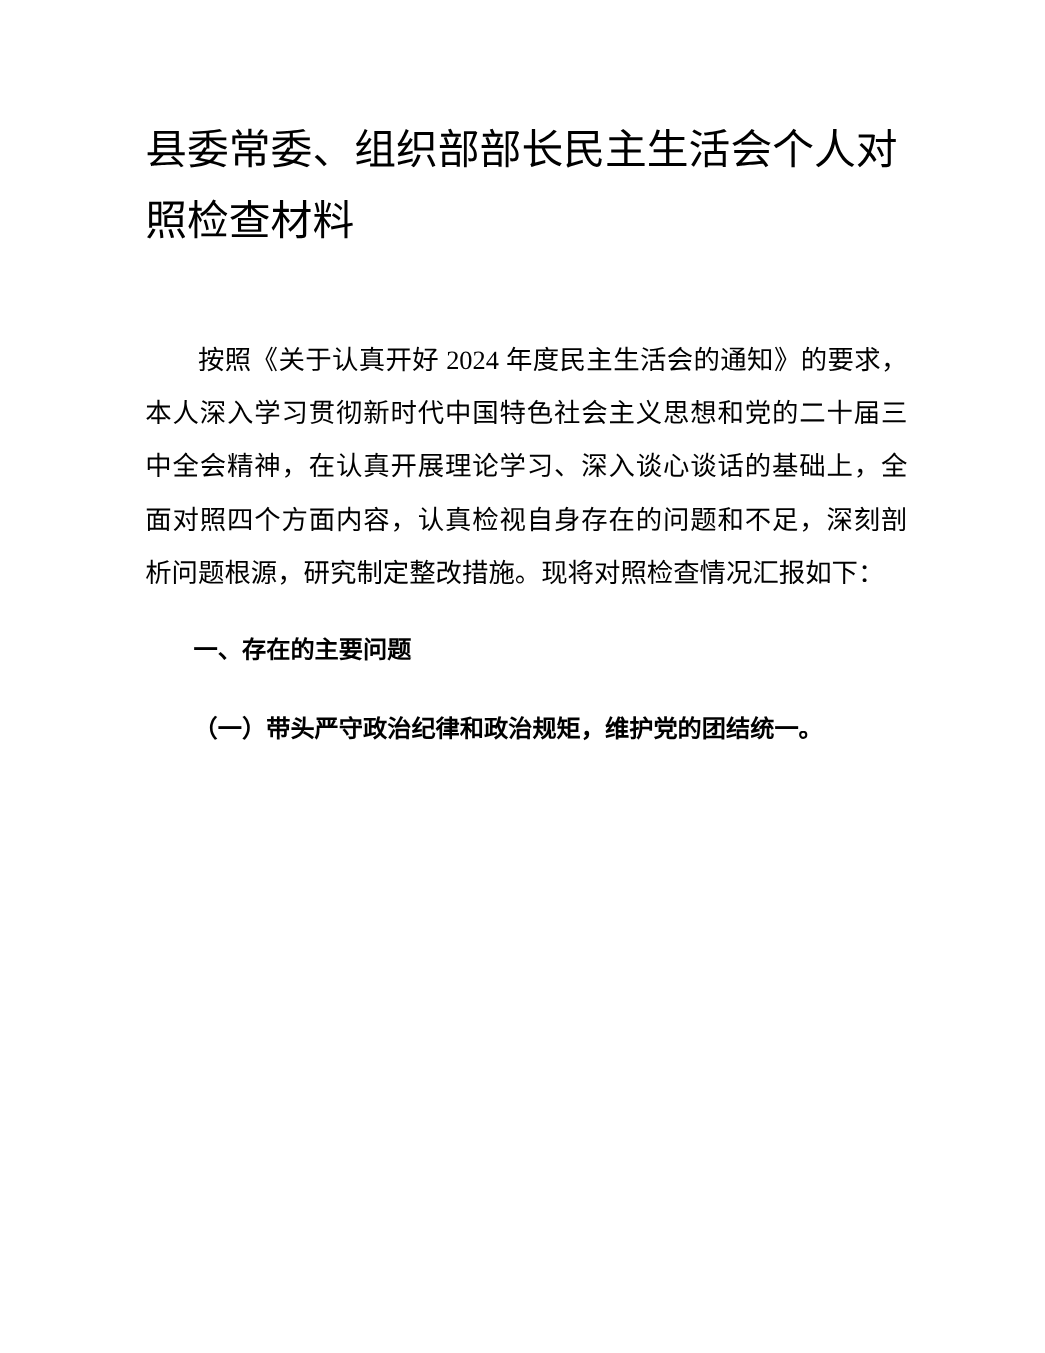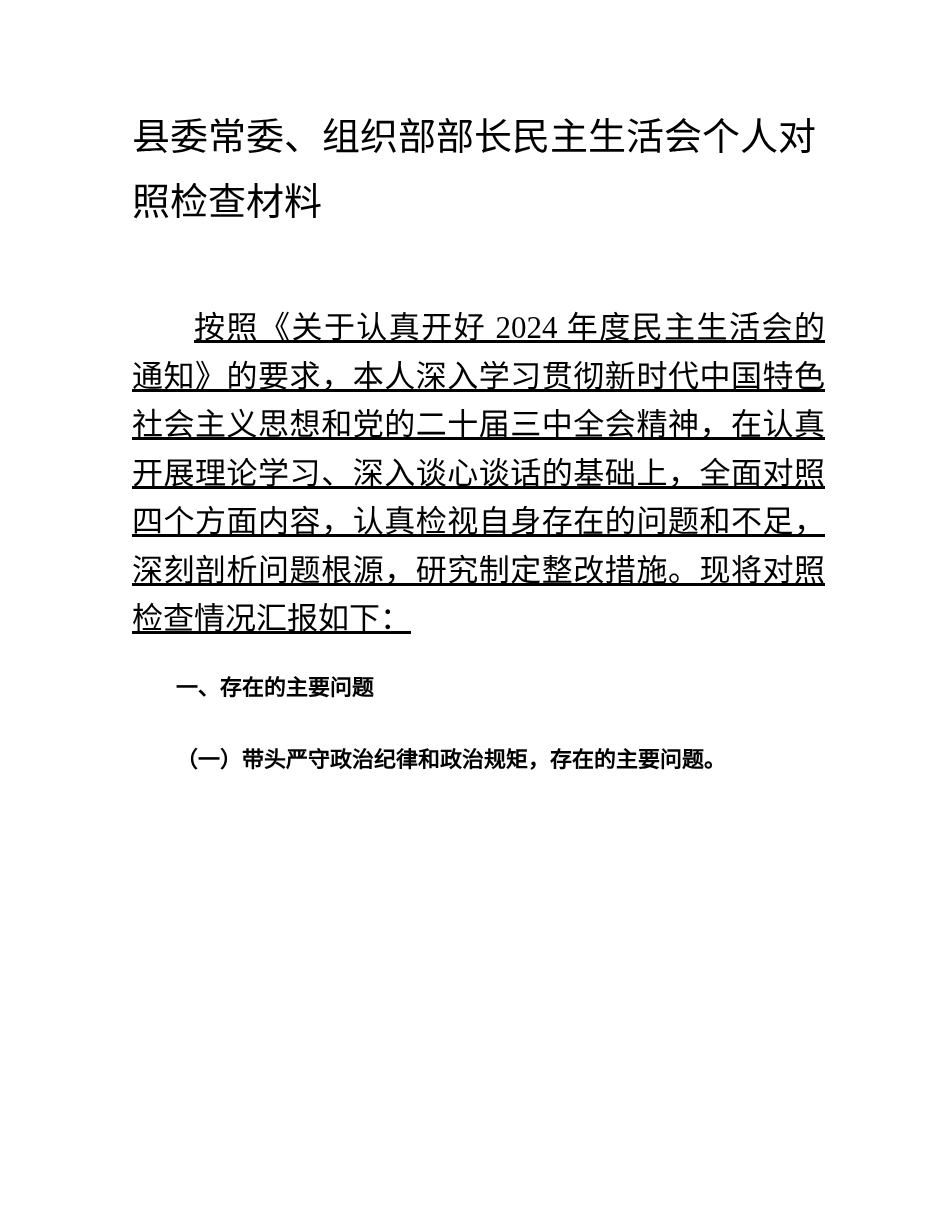--- a/index.html
+++ b/index.html
@@ -19,27 +19,26 @@
     }
     .doc-title {
       font-family: "Liberation Serif", "DejaVu Serif", serif;
       font-weight: normal;
       font-size: 38px;
       line-height: 65px;
       margin: 0 0 69px 0;
     }
     .body-text {
       font-family: "Liberation Serif", "DejaVu Serif", serif;
-      font-size: 31px;
+      font-size: 24px;
       line-height: 48.5px;
       text-align: justify;
       text-indent: 2em;
       margin: 0;
       word-break: break-all;
-      text-decoration: underline;
     }
     .heading {
       font-family: "Liberation Sans", "DejaVu Sans", sans-serif;
       font-weight: bold;
       font-size: 22px;
       line-height: 48.5px;
       text-indent: 2em;
       margin: 20px 0 0 0;
     }
     .heading.sub {
@@ -58,16 +57,16 @@
 <body>
 
 <div class="page">
 
   <h1 class="doc-title">县委常委、组织部部长民主生活会个人对照检查材料</h1>
 
   <p class="body-text">按照《关于认真开好 2024 年度民主生活会的通知》的要求，本人深入学习贯彻新时代中国特色社会主义思想和党的二十届三中全会精神，在认真开展理论学习、深入谈心谈话的基础上，全面对照四个方面内容，认真检视自身存在的问题和不足，深刻剖析问题根源，研究制定整改措施。现将对照检查情况汇报如下：</p>
 
   <p class="heading">一、存在的主要问题</p>
 
-  <p class="heading sub">（一）带头严守政治纪律和政治规矩，存在的主要问题。</p>
+  <p class="heading sub">（一）带头严守政治纪律和政治规矩，维护党的团结统一。</p>
 
 
 </div>
 
 </body></html>

